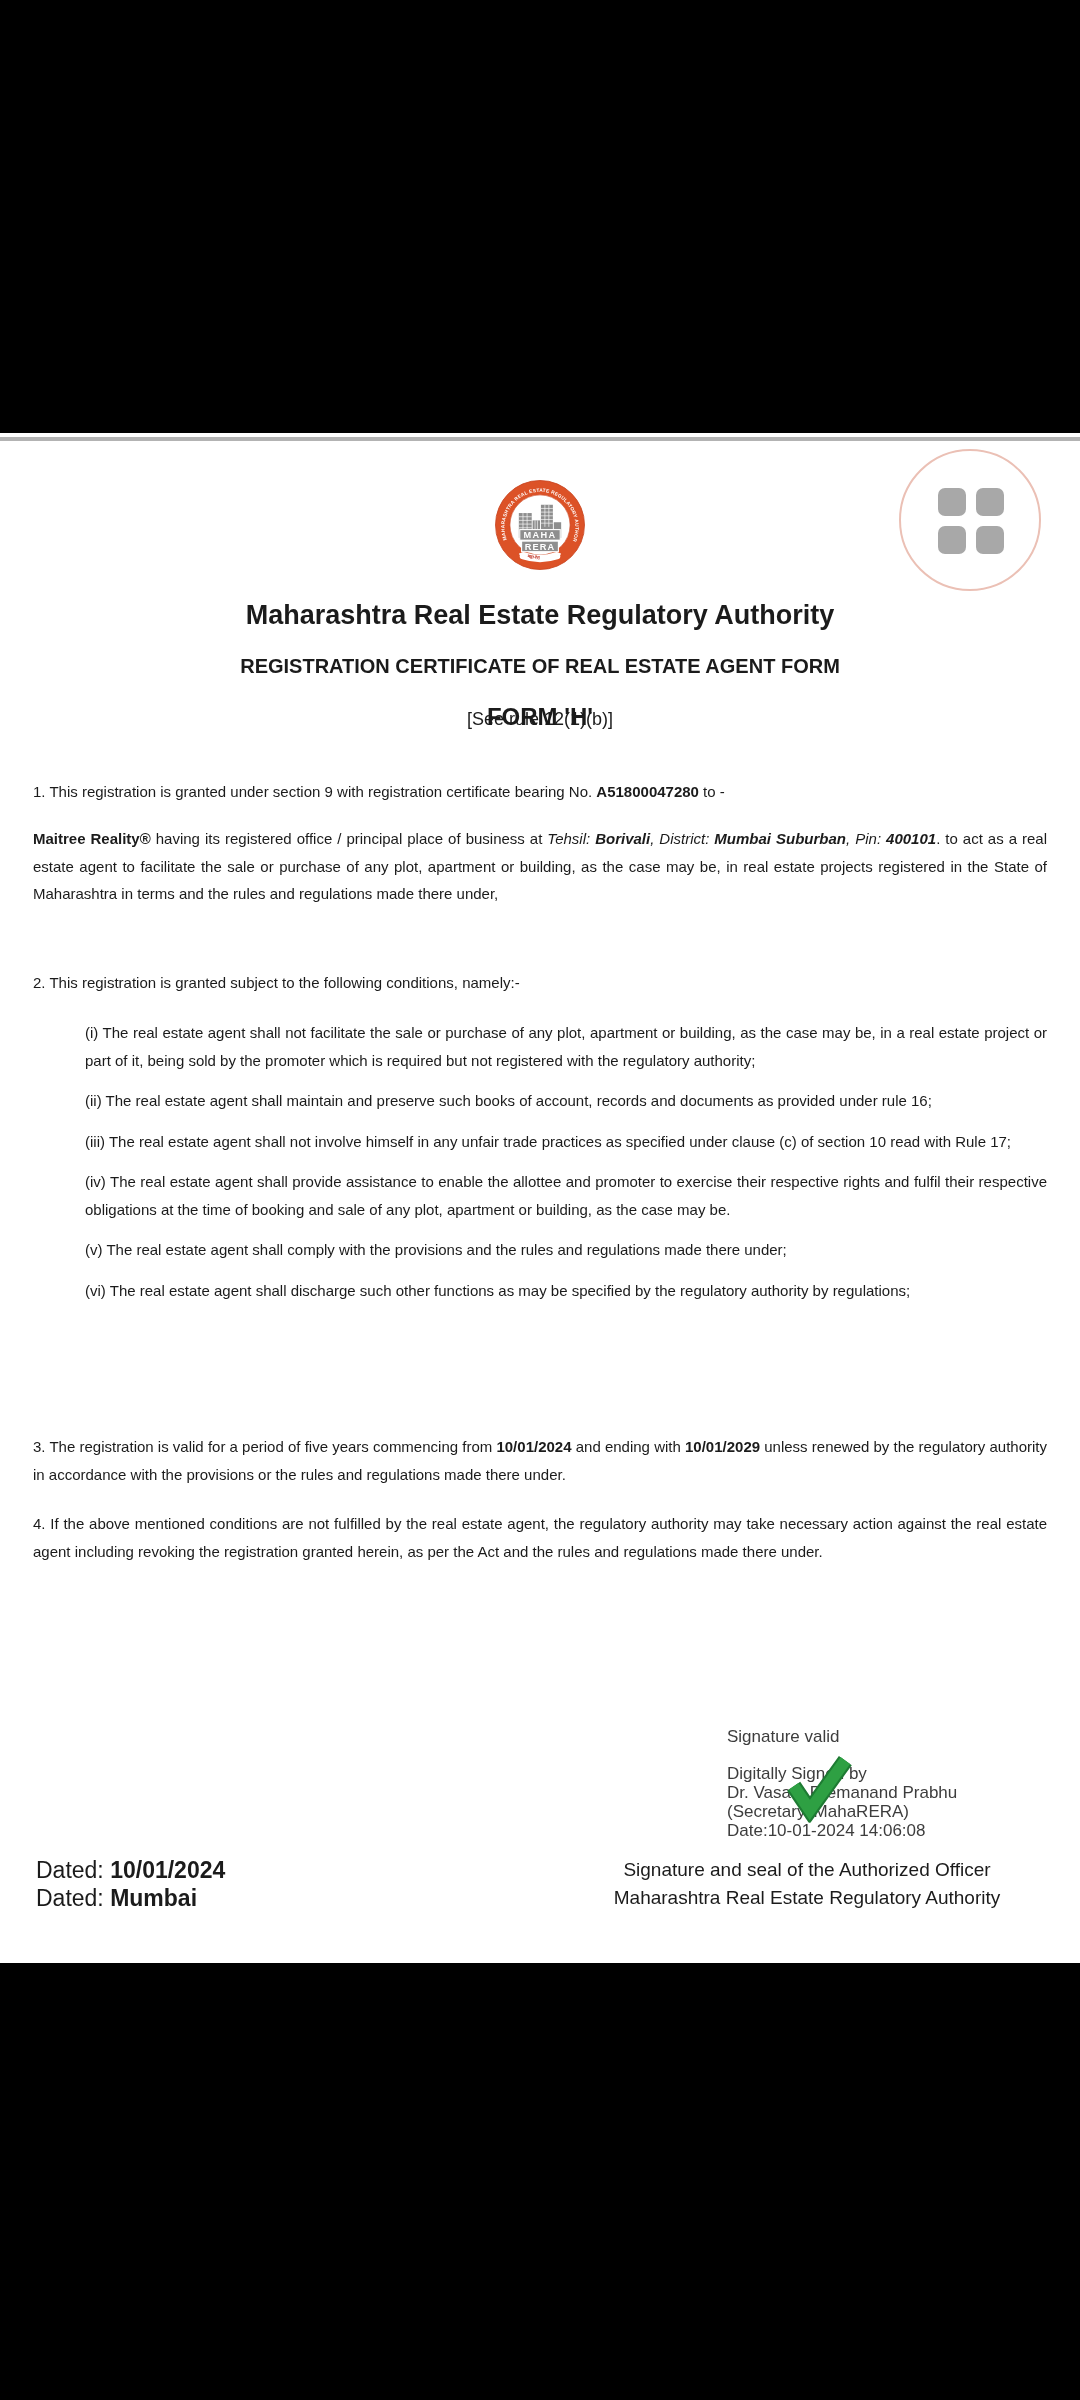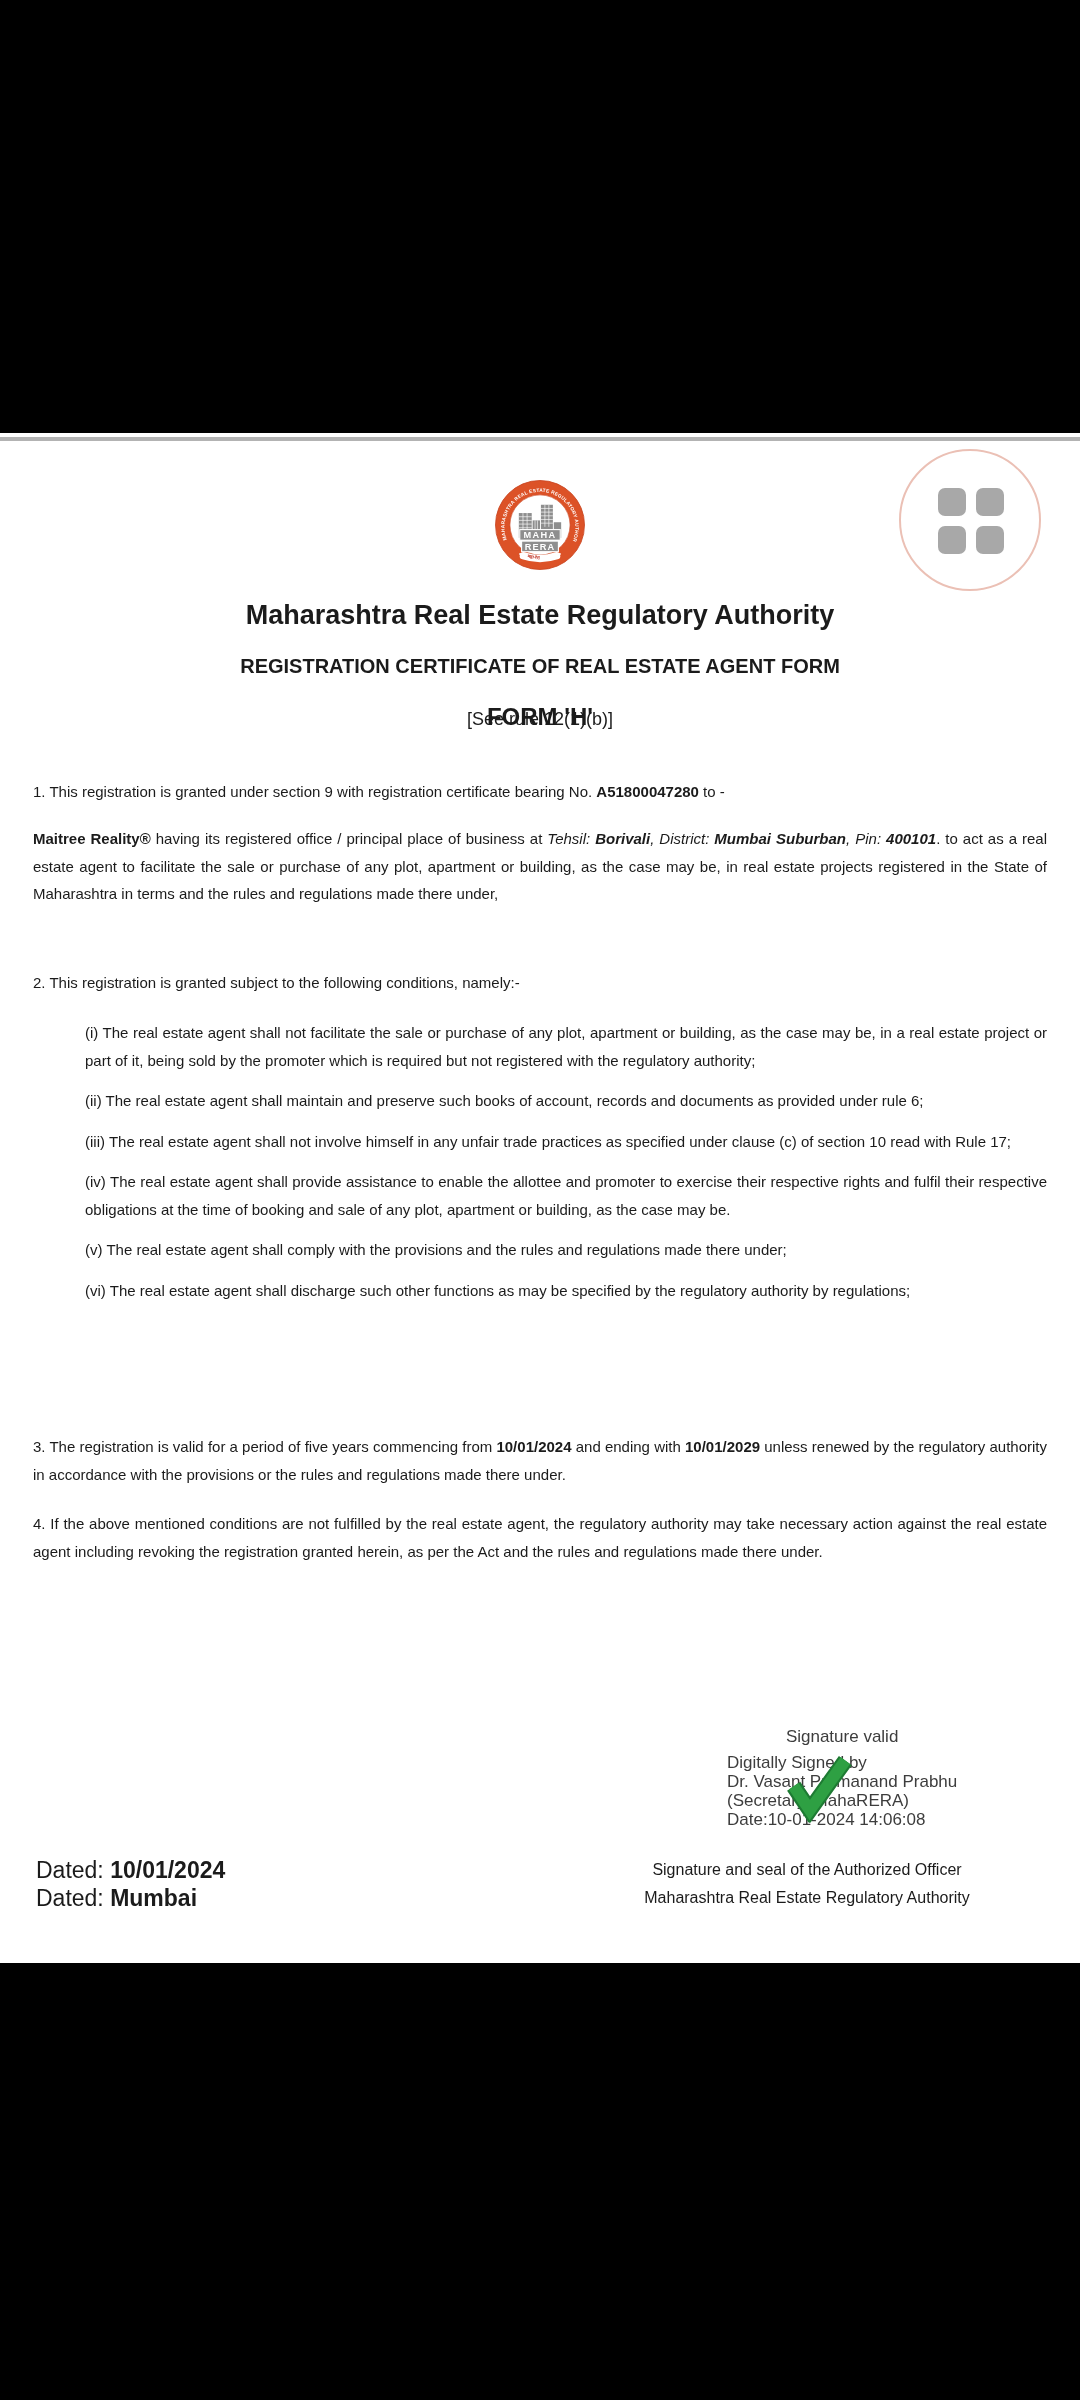--- a/index.html
+++ b/index.html
@@ -13,24 +13,24 @@
   .sub1{top:655px;font-size:20px;font-weight:bold;}
   .sub2{top:683px;font-size:24px;font-weight:bold;margin-top:20px;}
   .sub3{top:709px;font-size:18px;}
   .body-text{font-size:15px;line-height:27.5px;color:var(--text,#1b1b1b);}
   .p{position:absolute;left:33px;width:1014px;text-align:justify;margin:0;}
   .conds{position:absolute;left:85px;top:1006px;width:962px;}
   .conds p{margin:13px 0 9px 0;text-align:justify;}
   .b{font-weight:bold;}
   .i{font-style:italic;}
   .stamp{position:absolute;left:727px;top:1727px;font-size:17px;line-height:19px;color:var(--stamp-text,#3d3d3d);}
-  .stamp .line0{margin-bottom:7px;text-align:center;}
+  .stamp .line0{margin-bottom:18px;}
   .check{position:absolute;left:781px;top:1749px;width:74px;height:74px;transform:rotate(2deg);}
   .footer-left{position:absolute;left:36px;top:1856px;font-size:23px;line-height:28px;color:var(--text,#1b1b1b);}
-  .footer-right{position:absolute;left:577px;top:1856px;width:460px;text-align:center;font-size:16px;line-height:28px;color:var(--text,#1b1b1b);}
+  .footer-right{position:absolute;left:577px;top:1856px;width:460px;text-align:center;font-size:19px;line-height:28px;color:var(--text,#1b1b1b);}
   .logo{position:absolute;left:494px;top:479px;width:92px;height:92px;}
   .gridbtn{position:absolute;left:899px;top:449px;width:142px;height:142px;border:2px solid var(--grid-circle-border,#ebc0b5);border-radius:50%;box-sizing:border-box;background:transparent;}
   .squares{position:absolute;left:37px;top:37px;width:66px;height:66px;display:grid;grid-template-columns:28px 28px;grid-template-rows:28px 28px;gap:10px;}
   .sq{width:28px;height:28px;background:var(--grid-square,#a8a8a8);border-radius:7px;}
 </style>
 </head>
 <body>
 
 <div class="screen">
 
@@ -100,21 +100,21 @@
   <div class="abs centered sub1">REGISTRATION CERTIFICATE OF REAL ESTATE AGENT FORM</div>
   <div class="abs centered sub2">FORM 'H'</div>
   <div class="abs centered sub3">[See rule 12(1)(b)]</div>
 
   <p class="p body-text" style="top:778px;"><span>1. This registration is granted under section 9 with registration certificate bearing No. </span><span class="b">A51800047280</span><span> to -</span></p>
   <p class="p body-text" style="top:825px;"><span class="b">Maitree Reality®</span><span> having its registered office / principal place of business at </span><span class="i">Tehsil: </span><span class="b i">Borivali</span><span class="i">, </span><span class="i">District: </span><span class="b i">Mumbai Suburban</span><span class="i">, </span><span class="i">Pin: </span><span class="b i">400101</span><span>. to act as a real estate agent to facilitate the sale or purchase of any plot, apartment or building, as the case may be, in real estate projects registered in the State of Maharashtra in terms and the rules and regulations made there under,</span></p>
   <p class="p body-text" style="top:960px;margin-top:9px;">2. This registration is granted subject to the following conditions, namely:-</p>
 
   <div class="conds body-text">
     <p>(i) The real estate agent shall not facilitate the sale or purchase of any plot, apartment or building, as the case may be, in a real estate project or part of it, being sold by the promoter which is required but not registered with the regulatory authority;</p>
-    <p>(ii) The real estate agent shall maintain and preserve such books of account, records and documents as provided under rule 6;</p>
+    <p>(ii) The real estate agent shall maintain and preserve such books of account, records and documents as provided under rule 16;</p>
     <p>(iii) The real estate agent shall not involve himself in any unfair trade practices as specified under clause (c) of section 10 read with Rule 17;</p>
     <p>(iv) The real estate agent shall provide assistance to enable the allottee and promoter to exercise their respective rights and fulfil their respective obligations at the time of booking and sale of any plot, apartment or building, as the case may be.</p>
     <p>(v) The real estate agent shall comply with the provisions and the rules and regulations made there under;</p>
     <p>(vi) The real estate agent shall discharge such other functions as may be specified by the regulatory authority by regulations;</p>
   </div>
 
   <p class="p body-text" style="top:1433px;"><span>3. The registration is valid for a period of five years commencing from </span><span class="b">10/01/2024</span><span> and ending with </span><span class="b">10/01/2029</span><span> unless renewed by the regulatory authority in accordance with the provisions or the rules and regulations made there under.</span></p>
   <p class="p body-text" style="top:1510px;">4. If the above mentioned conditions are not fulfilled by the real estate agent, the regulatory authority may take necessary action against the real estate agent including revoking the registration granted herein, as per the Act and the rules and regulations made there under.</p>
 
   <div class="stamp">

